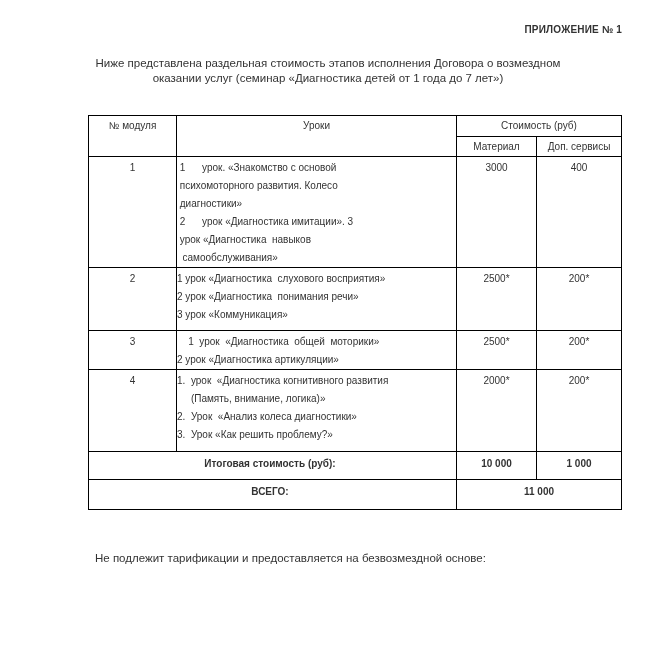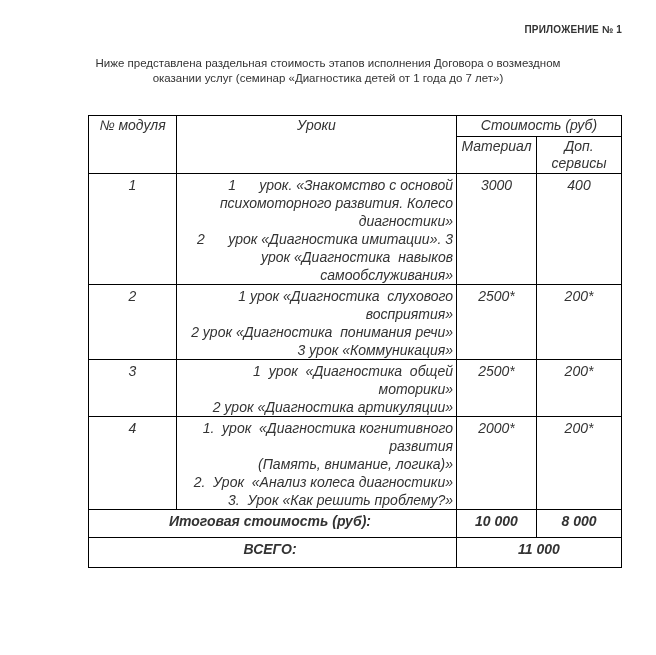--- a/index.html
+++ b/index.html
@@ -31,23 +31,22 @@
     white-space: pre-line;
     line-height: 15px;
     font-size: 11.5px;
   }
 
   table.cost-table {
     margin: 29px 0 0 88px;
     width: 533px;
     border-collapse: collapse;
     table-layout: fixed;
-    font-size: 14px;
+    font-size: 10px;
     color: #333333;
-    font-style: italic;
   }
   .cost-table col.c-module   { width: 88px; }
   .cost-table col.c-lessons  { width: 280px; }
   .cost-table col.c-material { width: 80px; }
   .cost-table col.c-services { width: 85px; }
 
   .cost-table th, .cost-table td {
     border: 1px solid #000000;
     font-weight: normal;
     vertical-align: top;
@@ -57,21 +56,21 @@
   tr.hdr-top    { height: 21px; }
   tr.hdr-sub    { height: 20px; }
   tr.row-m1     { height: 109px; }
   tr.row-m2     { height: 63px; }
   tr.row-m3     { height: 38px; }
   tr.row-m4     { height: 82px; }
   tr.row-totals { height: 28px; }
   tr.row-grand  { height: 30px; padding-left: 44px; }
 
   td.module-cell   { text-align: center; padding-top: 2px; }
-  td.lessons-cell  { text-align: right; padding: 2px 3px 0 0; white-space: pre-wrap; }
+  td.lessons-cell  { text-align: left; padding: 2px 3px 0 0; white-space: pre-wrap; }
   td.num-cell      { text-align: center; padding-top: 2px; }
 
   td.totals-label-cell {
     text-align: center;
     font-weight: bold;
     padding: 4px 5px 0 0;
     line-height: 15px;
   }
   td.totals-num-cell {
     text-align: center;
@@ -153,25 +152,26 @@
      (Память, внимание, логика)»
 2.  Урок  «Анализ колеса диагностики»
 3.  Урок «Как решить проблему?»</td>
         <td class="num-cell">2000*</td>
         <td class="num-cell">200*</td>
       </tr>
 
       <tr class="row-totals">
         <td colspan="2" class="totals-label-cell">Итоговая стоимость (руб):</td>
         <td class="totals-num-cell">10 000</td>
-        <td class="totals-num-cell">8 000</td>
+        <td class="totals-num-cell">1 000</td>
       </tr>
 
       <tr class="row-grand">
         <td colspan="2" class="totals-label-cell">ВСЕГО:</td>
         <td colspan="2" class="totals-num-cell">11 000</td>
       </tr>
     </tbody>
   </table>
 
+  <div class="footer-note-1">Не подлежит тарификации и предоставляется на безвозмездной основе:</div>
 
 
 </div>
 
 </body></html>

